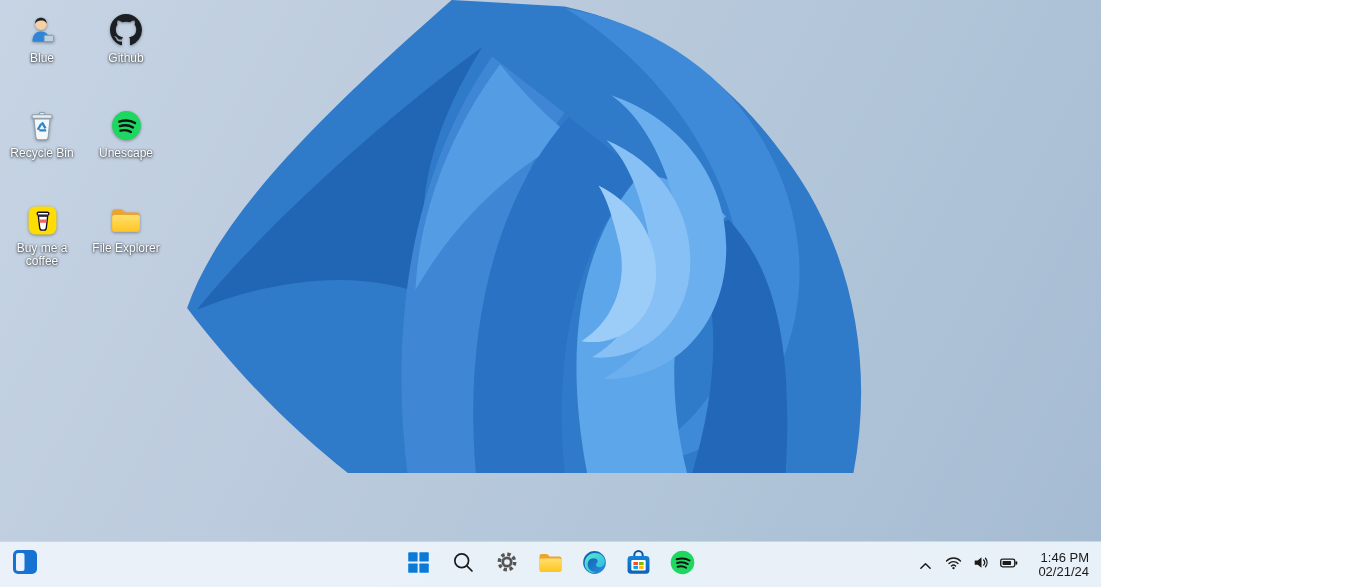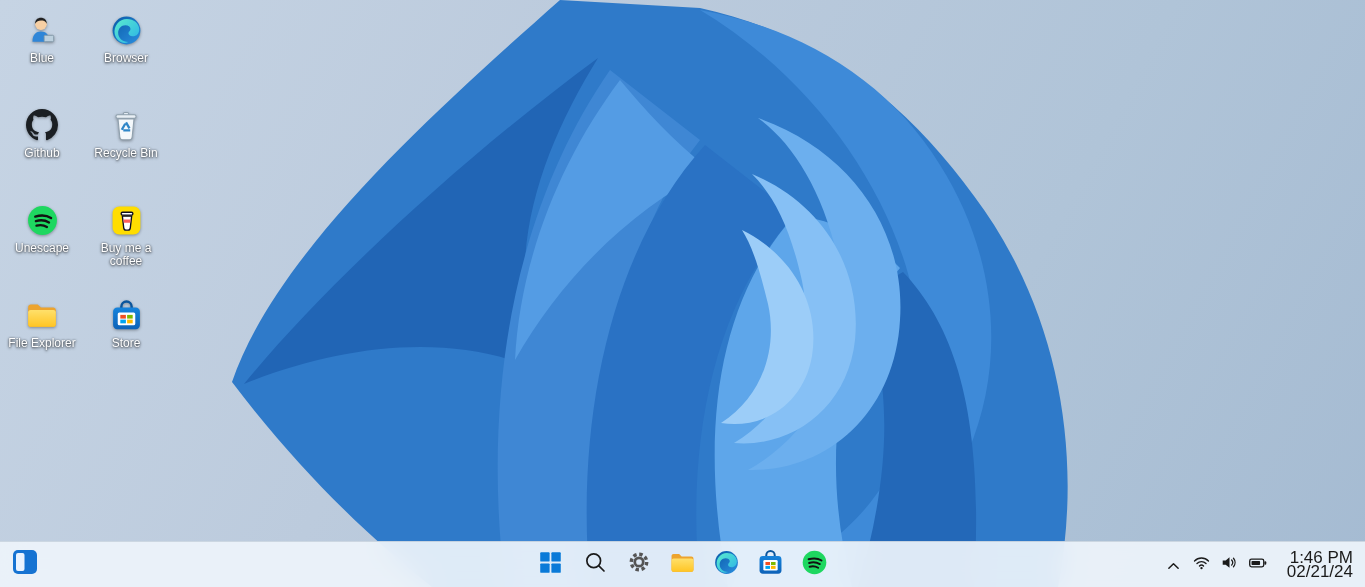--- a/index.html
+++ b/index.html
@@ -1,37 +1,37 @@
 <!DOCTYPE html>
 <html><head>
 <meta charset="utf-8">
 <style>
   html,body{margin:0;padding:0;}
   body{font-family:"Liberation Sans","DejaVu Sans",sans-serif;-webkit-font-smoothing:antialiased;}
-  .screen{position:relative;width:1365px;height:587px;overflow:hidden;user-select:none;cursor:default;
+  .screen{position:relative;width:1101px;height:587px;overflow:hidden;user-select:none;cursor:default;
           background:linear-gradient(118deg,#c6d4e4 0%,#bccbdd 35%,#b0c4d8 70%,#a5bbd2 100%);}
   
   .wallpaper{position:absolute;inset:0;}
   
   .desktop-icons{position:absolute;top:4px;left:0;display:grid;grid-template-columns:84px 84px;grid-auto-rows:95px;z-index:2;}
   .dicon{display:flex;flex-direction:column;align-items:center;padding-top:8px;gap:4px;border-radius:4px;}
   .dicon .glyph{width:36px;height:36px;display:flex;align-items:center;justify-content:center;
                 filter:drop-shadow(0 1px 1.5px rgba(0,0,0,.35));}
   .dicon .lbl{font-size:12px;line-height:13px;color:#fff;text-align:center;max-width:78px;
               text-shadow:0 1px 3px rgba(0,0,0,.8),0 0 2px rgba(0,0,0,.45);}
   
   .taskbar{position:absolute;left:0;right:0;bottom:0;height:45px;z-index:5;
            background:rgba(238,244,251,.92);backdrop-filter:blur(12px);
            border-top:1px solid rgba(150,165,182,.35);display:flex;align-items:center;}
   .tb-btn{width:40px;height:40px;border-radius:6px;display:flex;align-items:center;justify-content:center;}
   .tb-corner{position:absolute;left:5px;top:2px;}
   .tb-center{position:absolute;left:50%;top:2px;transform:translateX(-50%);display:flex;gap:4px;}
   .tb-right{position:absolute;right:6px;top:0;height:45px;display:flex;align-items:center;gap:2px;}
   .tray-btn{width:26px;height:34px;border-radius:5px;display:flex;align-items:center;justify-content:center;}
-  .clock{margin-left:8px;padding:3px 6px;border-radius:5px;text-align:right;font-size:17px;line-height:14px;color:#1a1a1a;}
+  .clock{margin-left:8px;padding:3px 6px;border-radius:5px;text-align:right;font-size:13px;line-height:14px;color:#1a1a1a;}
 </style>
 </head>
 <body>
 
 <svg width="0" height="0" style="position:absolute" aria-hidden="true">
   <defs>
     <linearGradient id="gEdgeBody" x1="0" y1="0" x2="1" y2="1">
       <stop offset="0" stop-color="#0a5ca8"></stop>
         <stop offset="1" stop-color="#2b8fe0"></stop>
     </linearGradient>
@@ -73,29 +73,20 @@
         <svg viewBox="0 0 32 32" width="34" height="34">
           <circle cx="15" cy="10.5" r="5.5" fill="#f6cfa4"></circle>
           <path d="M9.5 10 C9.5 6.5 12 4.5 15 4.5 C18 4.5 20.5 6.5 20.5 10 C19 7.5 17.5 7 15 7 C12.5 7 11 8 9.5 10 Z" fill="#222222"></path>
           <path d="M7 27 C7 20.5 10.5 17.5 15 17.5 C19.5 17.5 23 20.5 23 27 Z" fill="#2f86d8"></path>
           <rect x="18" y="21" width="9" height="6" rx="1" fill="#bcd0de" stroke="#7d93a3" stroke-width="0.8"></rect>
         </svg>
       </span>
       <span class="lbl">Blue</span>
     </div>
 
-    <div class="dicon">
-      <span class="glyph">
-        <svg viewBox="0 0 32 32" width="33" height="33">
-          <circle cx="16" cy="16" r="13.5" fill="url(#gEdgeBody)"></circle>
-          <path d="M4.6 19.5 C 3.2 11.5 9 4.8 16.4 4.8 C 23.2 4.8 27.8 9 28.3 14.2 C 28.7 18.6 25.8 21.6 21.9 21.6 C 19.4 21.6 17.9 20.2 17.9 18.7 C 17.9 16.8 19.9 16.5 19.9 14.5 C 19.9 12.3 17.7 10.9 14.9 10.9 C 10.9 10.9 7.9 14.2 7.9 18.3 C 7.9 23.6 12.3 27.2 17.8 27.2 C 12.9 29.6 6.1 26.8 4.6 19.5 Z" fill="url(#gEdgeSwirl)" opacity="0.95"></path>
-        </svg>
-      </span>
-      <span class="lbl">Browser</span>
-    </div>
 
 
     <div class="dicon">
       <span class="glyph">
         <svg viewBox="0 0 16 16" width="32" height="32">
           <path fill="#1b1f23" d="M8 0C3.58 0 0 3.58 0 8c0 3.54 2.29 6.53 5.47 7.59.4.07.55-.17.55-.38 0-.19-.01-.82-.01-1.49-2.01.37-2.53-.49-2.69-.94-.09-.23-.48-.94-.82-1.13-.28-.15-.68-.52-.01-.53.63-.01 1.08.58 1.23.82.72 1.21 1.87.87 2.33.66.07-.52.28-.87.51-1.07-1.78-.2-3.64-.89-3.64-3.95 0-.87.31-1.59.82-2.15-.08-.2-.36-1.02.08-2.12 0 0 .67-.21 2.2.82.64-.18 1.32-.27 2-.27.68 0 1.36.09 2 .27 1.53-1.04 2.2-.82 2.2-.82.44 1.1.16 1.92.08 2.12.51.56.82 1.27.82 2.15 0 3.07-1.87 3.75-3.65 3.95.29.25.54.73.54 1.48 0 1.07-.01 1.93-.01 2.2 0 .21.15.46.55.38A8.012 8.012 0 0 0 16 8c0-4.42-3.58-8-8-8z"></path>
         </svg>
       </span>
       <span class="lbl">Github</span>
     </div>
@@ -137,34 +128,20 @@
     <div class="dicon">
       <span class="glyph">
         <svg viewBox="0 0 32 32" width="34" height="34">
           <path d="M3 8.5 C3 7 4 6 5.5 6 L12 6 L15 9 L26.5 9 C28 9 29 10 29 11.5 L29 24.5 C29 26 28 27 26.5 27 L5.5 27 C4 27 3 26 3 24.5 Z" fill="#eda42e"></path>
           <rect x="3" y="11.2" width="26" height="15.8" rx="2.4" fill="url(#gFolderFront)"></rect>
         </svg>
       </span>
       <span class="lbl">File Explorer</span>
     </div>
 
-    <div class="dicon">
-      <span class="glyph">
-        <svg viewBox="0 0 32 32" width="33" height="33">
-          <path d="M11 9 L11 7.5 C11 4.7 13.2 2.5 16 2.5 C18.8 2.5 21 4.7 21 7.5 L21 9" fill="none" stroke="#0b559c" stroke-width="2.4"></path>
-          <rect x="3" y="8.3" width="26" height="21" rx="4" fill="url(#gStoreBag)"></rect>
-          <rect x="7.5" y="13" width="17" height="12.5" rx="1.6" fill="#ffffff"></rect>
-          <rect x="10" y="15.4" width="5.4" height="3.6" fill="#f25022"></rect>
-          <rect x="16.6" y="15.4" width="5.4" height="3.6" fill="#7fba00"></rect>
-          <rect x="10" y="20" width="5.4" height="3.6" fill="#00a4ef"></rect>
-          <rect x="16.6" y="20" width="5.4" height="3.6" fill="#ffb900"></rect>
-        </svg>
-      </span>
-      <span class="lbl">Store</span>
-    </div>
 
   </div>
 
   <div class="taskbar">
 
     <div class="tb-corner">
       <div class="tb-btn">
         <span>
           <svg viewBox="0 0 28 28" width="28" height="28">
             <rect x="2" y="2" width="24" height="24" rx="5" fill="#1673d2"></rect>

